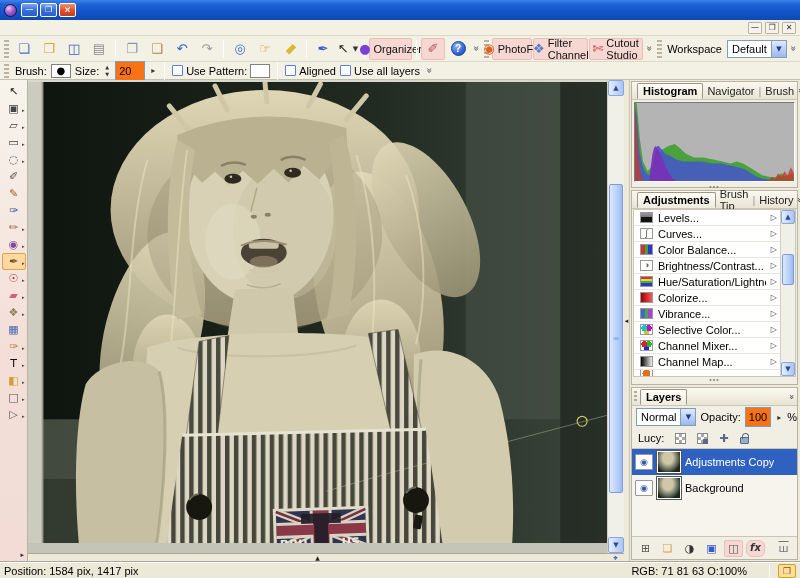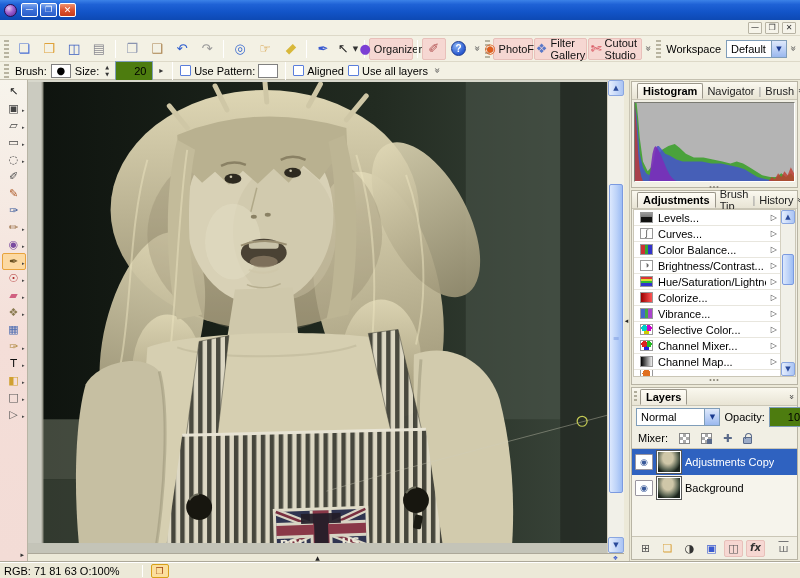--- a/index.html
+++ b/index.html
@@ -52,21 +52,21 @@
   .xp-combo .val{flex:1;padding:0 4px;}
   .combo-arrow{width:15px;height:16px;display:flex;align-items:center;justify-content:center;font-size:7px;color:#1a3a90;
     background:linear-gradient(180deg,#dfe9fb,#b6ccf4 60%,#9ab8ee);border-left:1px solid #7f9db9;}
 
   
   .optionsbar{height:18px;flex:0 0 18px;display:flex;align-items:center;background:#f3f1e4;gap:4px;padding:0 2px;
     border-bottom:1px solid #c4c0b0;}
   .swatch{width:20px;height:14px;background:#fff;border:1px solid #808080;display:flex;align-items:center;justify-content:center;font-size:10px;}
   .spin{display:flex;flex-direction:column;}
   .spin span{font-size:5px;line-height:5px;color:#333;padding:1px 2px;}
-  .valbox{width:30px;height:20px;background:#4d7c0f;border:1px solid #7f9db9;display:flex;align-items:center;padding:0 18px;}
+  .valbox{width:30px;height:20px;background:#f97316;border:1px solid #7f9db9;display:flex;align-items:center;padding:0 3px;}
   .sarrow{font-size:8px;color:#333;padding:0 2px;}
   .cb{width:11px;height:11px;background:#fff;border:1px solid #5a7edc;border-radius:1px;flex:0 0 11px;}
   .opt-group{display:flex;align-items:center;gap:3px;}
 
   
   .content{flex:1;display:flex;min-height:0;border-bottom:1px solid #aca899;}
 
   .toolbox{width:28px;flex:0 0 28px;background:linear-gradient(180deg,#f7f4ec 0%,#f4ded8 55%,#f3dcd6 100%);
     border-right:1px solid #b8b4a4;display:flex;flex-direction:column;align-items:center;padding-top:3px;}
   .tool{width:24px;height:17px;display:flex;align-items:center;justify-content:center;
@@ -136,21 +136,21 @@
   i.colorize-icon{background:linear-gradient(90deg,#900,#f55);}
   i.vibrance-icon{background:linear-gradient(90deg,#46c 0 33%,#4a4 33% 66%,#a4c 66%);}
   i.selective-color-icon{background:radial-gradient(circle at 30% 35%,#0cc 0 3px,transparent 3px),radial-gradient(circle at 70% 35%,#c0c 0 3px,transparent 3px),radial-gradient(circle at 50% 72%,#cc0 0 3px,transparent 3px),#fff;}
   i.channel-mixer-icon{background:radial-gradient(circle at 30% 35%,#d22 0 3px,transparent 3px),radial-gradient(circle at 70% 35%,#2b2 0 3px,transparent 3px),radial-gradient(circle at 50% 72%,#22d 0 3px,transparent 3px),#fff;}
   i.gradient-map-icon{background:linear-gradient(90deg,#000,#eee);}
   i.lens-filter-icon{background:radial-gradient(circle,#e07020 0 4px,#fff 4px);}
 
   
   .layers-panel{flex:1;}
   .mode-row{height:22px;flex:0 0 22px;display:flex;align-items:center;gap:4px;padding:0 4px;}
-  .mode-combo{width:88px;gap:24px;}
+  .mode-combo{width:88px;}
   .lock-row{height:20px;flex:0 0 20px;display:flex;align-items:center;gap:11px;padding:0 6px;}
   .checker{width:11px;height:11px;border:1px solid #888;
     background-image:linear-gradient(45deg,#aaa 25%,transparent 25%,transparent 75%,#aaa 75%),linear-gradient(45deg,#aaa 25%,#fff 25%,#fff 75%,#aaa 75%);
     background-size:6px 6px;background-position:0 0,3px 3px;position:relative;}
   .checker.img::after{content:"";position:absolute;right:-1px;bottom:-1px;width:5px;height:5px;background:#5a6a8a;}
   .move-glyph{color:#5a6a8a;font-size:11px;line-height:1;}
   .mini-lock{width:9px;height:7px;background:#9cacc8;border:1px solid #5a6a8a;border-radius:1px;position:relative;margin-top:4px;}
   .mini-lock::before{content:"";position:absolute;top:-5px;left:1px;width:5px;height:5px;
     border:1.5px solid #5a6a8a;border-bottom:none;border-radius:4px 4px 0 0;}
   .layer-list{flex:1;background:#f6f4ec;border-top:1px solid #cac6b6;border-bottom:1px solid #cac6b6;min-height:0;overflow:hidden;}
@@ -158,21 +158,21 @@
   .layer-row.selected{background:#2f62c0;color:#fff;}
   .eye-box{width:18px;height:16px;background:#fff;border:1px solid #9a96a0;border-radius:1px;
     display:flex;align-items:center;justify-content:center;font-size:9px;color:#3a5a9a;flex:0 0 18px;}
   .layer-thumb{width:24px;height:22px;flex:0 0 24px;border:1px solid #fff;outline:1px solid #555;
     background:radial-gradient(ellipse at 45% 30%,#cfc7a8 0 30%,#55604f 62%,#1c241c 78%);}
   .layer-name{white-space:nowrap;overflow:hidden;}
   .layer-btns{height:22px;flex:0 0 22px;display:flex;align-items:center;gap:3px;padding:0 4px;}
   .lb{width:19px;height:17px;display:flex;align-items:center;justify-content:center;font-size:11px;line-height:1;
     border:1px solid transparent;border-radius:2px;color:#444;}
   .lb.tint{background:#f6d7d2;border-color:#e8c0ba;}
-  .lb.fx{font-style:italic;font-weight:bold;font-size:10px;}
+  .lb.fx{font-style:italic;font-weight:bold;font-size:10px;border-radius:6px;}
   .lb.trash{text-decoration:overline;color:#777;margin-left:auto;}
 
   
   .statusbar{height:16px;flex:0 0 16px;background:#ece9d8;border-top:1px solid #fff;
     display:flex;align-items:center;padding:0 4px;gap:8px;}
   .sb-pos{flex:1;}
   .sb-sep{width:1px;height:12px;background:#aca899;border-right:1px solid #fff;}
   .sb-rgb{margin-right:14px;}
   .sb-icon{width:18px;height:14px;background:#fbdf9d;border:1px solid #d8a018;border-radius:2px;
     display:flex;align-items:center;justify-content:center;font-size:9px;color:#a04010;}
@@ -257,21 +257,21 @@
         <span class="help-circle">?</span>
       </span>
       <span class="ovf icon-f">»</span>
       <span class="grip"></span>
       <span class="tb tint">
         <span class="glyph icon-f" style="color: rgb(224, 96, 32);">◉</span>
         <span class="lbl">PhotoFix</span>
       </span>
       <span class="tb tint">
         <span class="glyph icon-f" style="color: rgb(90, 120, 200);">❖</span>
-        <span class="lbl">Filter Gallery</span>
+        <span class="lbl">Filter Channel</span>
       </span>
       <span class="tb tint">
         <span class="glyph icon-f" style="color: rgb(204, 34, 51);">✄</span>
         <span class="lbl">Cutout Studio</span>
       </span>
       <span class="ovf icon-f">»</span>
       <span class="grip"></span>
       <span class="tlabel">Workspace</span>
       <span class="xp-combo">
         <span class="val">Default</span>
@@ -614,21 +614,21 @@
           <span class="xp-combo mode-combo">
             <span class="val">Normal</span>
             <span class="combo-arrow icon-f">▼</span>
           </span>
           <span>Opacity:</span>
           <span class="valbox" style="width:28px">100</span>
           <span class="sarrow icon-f">▸</span>
           <span>%</span>
         </div>
         <div class="lock-row">
-          <span>Mixer:</span>
+          <span>Lucy:</span>
           <span class="checker"></span>
           <span class="checker img"></span>
           <span class="move-glyph icon-f">✚</span>
           <span class="mini-lock"></span>
         </div>
         <div class="layer-list" id="layer-list">
             <div class="layer-row selected">
               <span class="eye-box icon-f">◉</span>
               <span class="layer-thumb"></span>
               <span class="layer-name">Adjustments Copy</span>
@@ -647,18 +647,19 @@
             <span class="lb tint" style="color: rgb(85, 85, 85);">◫</span>
             <span class="lb tint fx" style="color: rgb(51, 51, 51);">fx</span>
             <span class="lb trash" style="color: rgb(119, 119, 119);">ш</span>
           </div>
       </div>
 
     </div>
   </div>
 
   <div class="statusbar">
+    <span class="sb-pos">Position: 1584 pix, 1417 pix</span>
     <span class="sb-rgb">RGB: 71 81 63 O:100%</span>
     <span class="sb-sep"></span>
     <span class="sb-icon icon-f">❐</span>
   </div>
 
 </div>
 
 </body></html>

